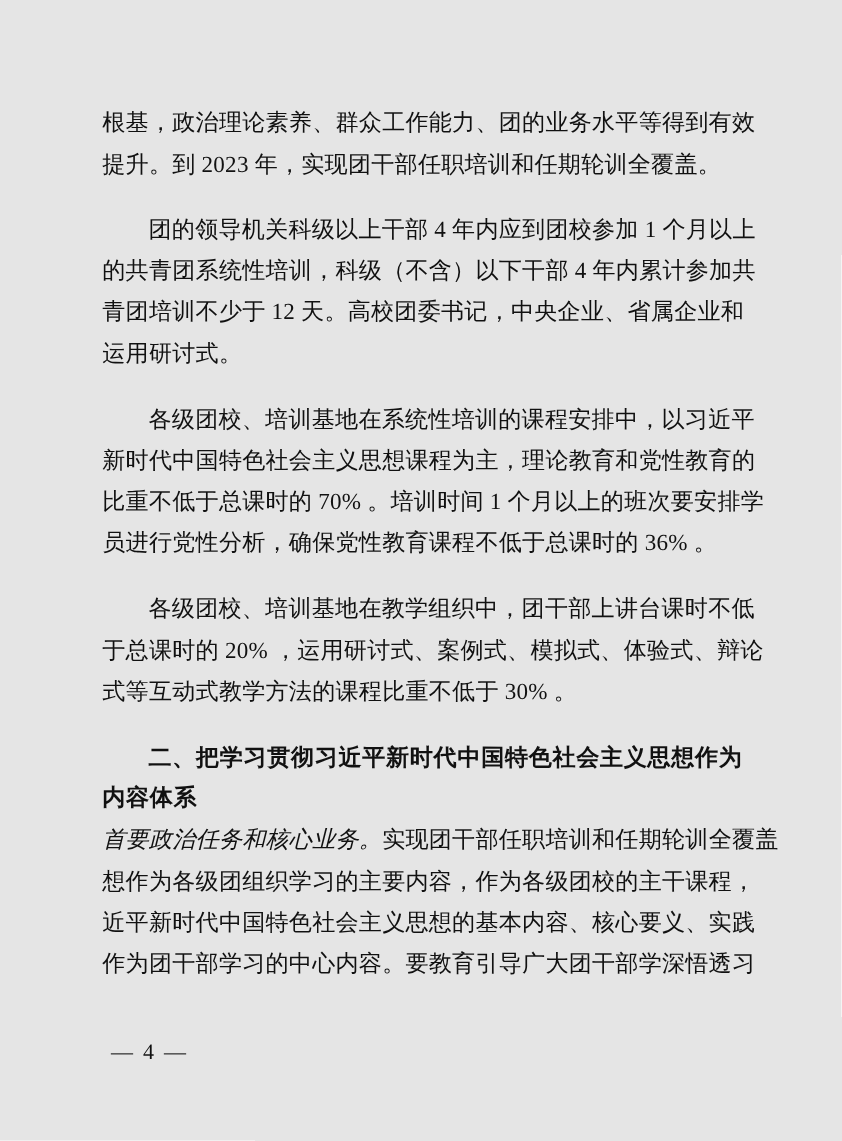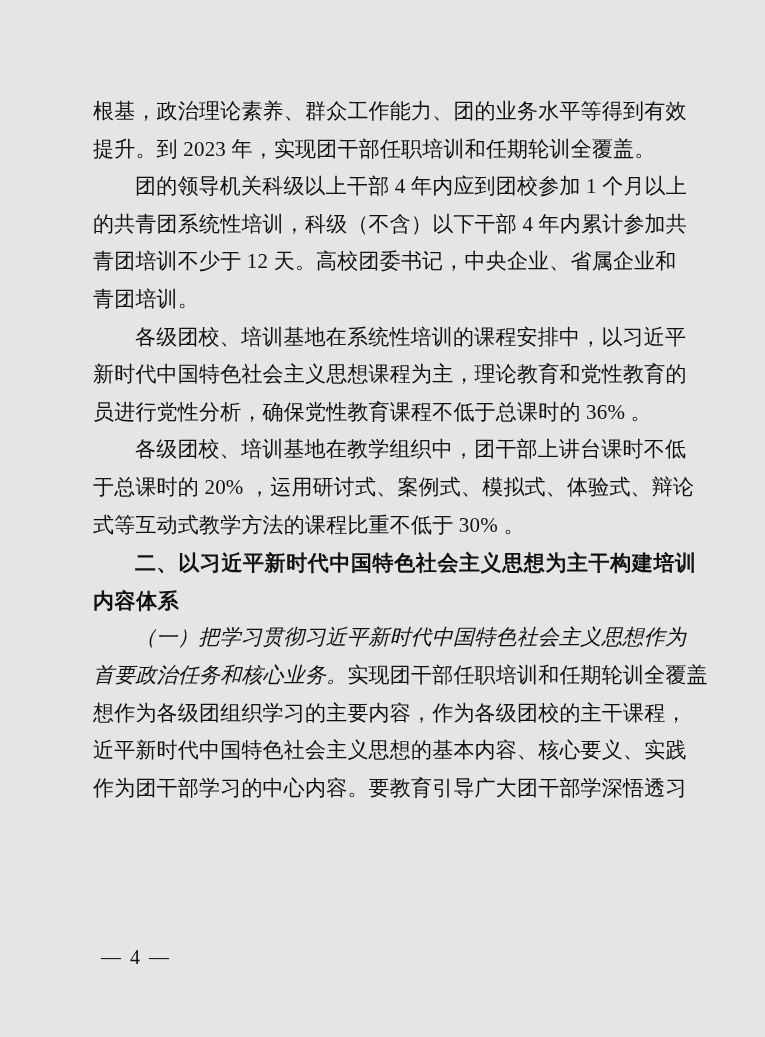--- a/index.html
+++ b/index.html
@@ -25,20 +25,21 @@
   }
   .line {
     font-size: 21px;
     line-height: 37.6px;
     height: 37.6px;
     white-space: nowrap;
     letter-spacing: 0.2px;
   }
   .line.indent {
     text-indent: 42px;
+    margin-top: 22px;
   }
   .line.heading {
     font-family: "Liberation Sans", "DejaVu Sans", sans-serif;
     font-weight: bold;
     letter-spacing: 0.6px;
   }
   .seg-kaiti {
     font-style: italic;
   }
   .seg-normal {
@@ -56,29 +57,29 @@
 </head>
 <body>
 
 <div class="page">
   <div class="doc-body">
       <div class="line"><span class="seg-normal">根基，政治理论素养、群众工作能力、团的业务水平等得到有效</span></div>
       <div class="line"><span class="seg-normal">提升。到 2023 年，实现团干部任职培训和任期轮训全覆盖。</span></div>
       <div class="line indent"><span class="seg-normal">团的领导机关科级以上干部 4 年内应到团校参加 1 个月以上</span></div>
       <div class="line"><span class="seg-normal">的共青团系统性培训，科级（不含）以下干部 4 年内累计参加共</span></div>
       <div class="line"><span class="seg-normal">青团培训不少于 12 天。高校团委书记，中央企业、省属企业和</span></div>
-      <div class="line"><span class="seg-normal">青团培训。</span></div>
+      <div class="line"><span class="seg-normal">运用研讨式。</span></div>
       <div class="line indent"><span class="seg-normal">各级团校、培训基地在系统性培训的课程安排中，以习近平</span></div>
       <div class="line"><span class="seg-normal">新时代中国特色社会主义思想课程为主，理论教育和党性教育的</span></div>
+      <div class="line"><span class="seg-normal">比重不低于总课时的 70% 。培训时间 1 个月以上的班次要安排学</span></div>
       <div class="line"><span class="seg-normal">员进行党性分析，确保党性教育课程不低于总课时的 36% 。</span></div>
       <div class="line indent"><span class="seg-normal">各级团校、培训基地在教学组织中，团干部上讲台课时不低</span></div>
       <div class="line"><span class="seg-normal">于总课时的 20% ，运用研讨式、案例式、模拟式、体验式、辩论</span></div>
       <div class="line"><span class="seg-normal">式等互动式教学方法的课程比重不低于 30% 。</span></div>
-      <div class="line indent heading"><span class="seg-normal">二、以习近平新时代中国特色社会主义思想为主干构建培训</span></div>
+      <div class="line indent heading"><span class="seg-normal">二、把学习贯彻习近平新时代中国特色社会主义思想作为</span></div>
       <div class="line heading"><span class="seg-normal">内容体系</span></div>
-      <div class="line indent"><span class="seg-kaiti">（一）把学习贯彻习近平新时代中国特色社会主义思想作为</span></div>
       <div class="line"><span class="seg-kaiti">首要政治任务和核心业务。</span><span class="seg-normal">实现团干部任职培训和任期轮训全覆盖</span></div>
       <div class="line"><span class="seg-normal">想作为各级团组织学习的主要内容，作为各级团校的主干课程，</span></div>
       <div class="line"><span class="seg-normal">近平新时代中国特色社会主义思想的基本内容、核心要义、实践</span></div>
       <div class="line"><span class="seg-normal">作为团干部学习的中心内容。要教育引导广大团干部学深悟透习</span></div>
     </div>
   <div class="page-footer">— 4 —</div>
 </div>
 
 </body></html>

